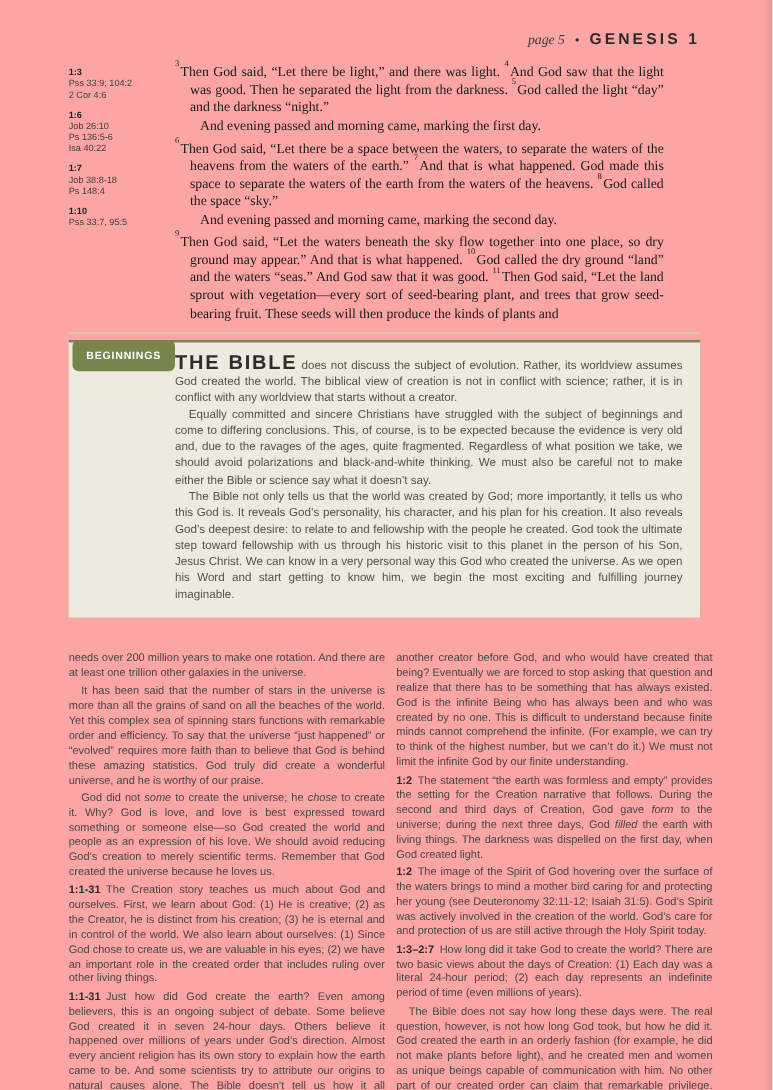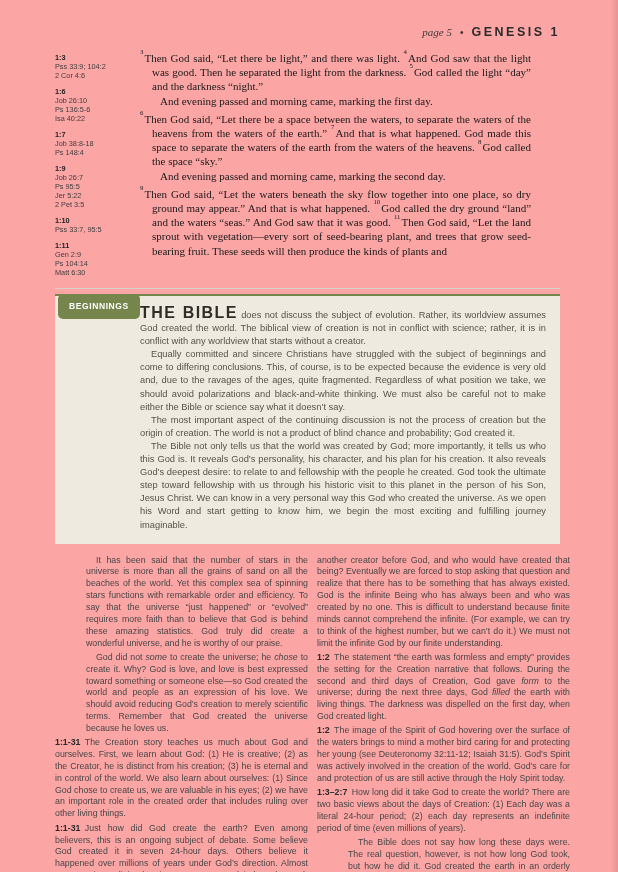--- a/index.html
+++ b/index.html
@@ -22,38 +22,38 @@
   .xref-col { flex:none; width:85px; font-family:"Liberation Sans", sans-serif;
     font-size:7.3px; line-height:9px; color:#3d3d3d; padding-top:2px; }
   .xref-group { margin-bottom:7px; }
   .xref-verse { font-weight:bold; color:#222; }
   .scripture-col { flex:1; font-size:11px; line-height:14.2px; color:#191919; text-align:justify; }
   .verse-group { margin-bottom:4px; }
   .verse-text { padding-left:12px; text-indent:-12px; }
   .vnum { font-size:0.62em; line-height:0; position:relative; top:-0.45em; margin-right:1px; }
   .refrain { padding-left:20px; text-align:left; }
   
-  .callout { margin:4px 58px 0 55px; position:relative; }
+  .callout { margin:4px 58px 16px 55px; position:relative; }
   .callout-rule { height:1px; background:#d3d1c9; margin-bottom:5px; }
   .callout-box { position:relative; background:var(--callout-bg,#eeeadf); border-top:2px solid var(--accent,#75854b);
     padding:10px 14px 12px 85px; }
   .badge { position:absolute; left:3px; top:-2px; background:var(--accent,#75854b); color:#fff;
     font-family:"Liberation Sans", sans-serif; font-weight:bold; font-size:8.5px; letter-spacing:0.6px;
     padding:7px 11px 8px; border-radius:5px; }
   .callout-body { font-family:"Liberation Sans", sans-serif; font-size:9.3px; line-height:13.1px;
     color:#55524b; text-align:justify; }
   .co-p { margin:0; }
   .co-p.indent { text-indent:11px; }
   .co-lead { font-weight:bold; letter-spacing:1.4px; font-size:16px; color:#2f2d28; }
   
   .notes { display:flex; gap:9px; padding:11px 48px 0 55px;
     font-family:"Liberation Sans", sans-serif; font-size:8.8px; line-height:11.85px; color:#464646; }
   .notes-col { flex:1; min-width:0; text-align:justify; }
   .note-p { margin:0 0 2.5px 0; }
-  .note-p.indent { text-indent:10px;margin-left:31px; }
+  .note-p.indent { text-indent:10px; }
   .note-ref { font-weight:bold; color:#2b2b2b; }
 </style>
 </head>
 <body>
 
 <div class="page">
   <div class="header">
     <span class="page-num">page 5</span><span class="header-bullet">•</span><span class="book-title">GENESIS 1</span>
   </div>
 
@@ -69,35 +69,22 @@
           <div class="xref-line">Job 26:10</div>
           <div class="xref-line">Ps 136:5-6</div>
           <div class="xref-line">Isa 40:22</div>
         </div>
         <div class="xref-group">
           <div class="xref-verse">1:7</div>
           <div class="xref-line">Job 38:8-18</div>
           <div class="xref-line">Ps 148:4</div>
         </div>
         <div class="xref-group">
-          <div class="xref-verse">1:9</div>
-          <div class="xref-line">Job 26:7</div>
-          <div class="xref-line">Ps 95:5</div>
-          <div class="xref-line">Jer 5:22</div>
-          <div class="xref-line">2 Pet 3:5</div>
-        </div>
-        <div class="xref-group">
           <div class="xref-verse">1:10</div>
           <div class="xref-line">Pss 33:7, 95:5</div>
-        </div>
-        <div class="xref-group">
-          <div class="xref-verse">1:11</div>
-          <div class="xref-line">Gen 2:9</div>
-          <div class="xref-line">Ps 104:14</div>
-          <div class="xref-line">Matt 6:30</div>
         </div>
       </div>
     <div class="scripture-col" id="scripture">
         <div class="verse-group">
           <div class="verse-text"><sup class="vnum">3</sup><span class="vrun">Then God said, “Let there be light,” and there was light. </span><sup class="vnum">4</sup><span class="vrun">And God saw that the light was good. Then he separated the light from the darkness. </span><sup class="vnum">5</sup><span class="vrun">God called the light “day” and the darkness “night.”</span></div>
           <div class="refrain">And evening passed and morning came, marking the first day.</div>
         </div>
         <div class="verse-group">
           <div class="verse-text"><sup class="vnum">6</sup><span class="vrun">Then God said, “Let there be a space between the waters, to separate the waters of the heavens from the waters of the earth.” </span><sup class="vnum">7</sup><span class="vrun">And that is what happened. God made this space to separate the waters of the earth from the waters of the heavens. </span><sup class="vnum">8</sup><span class="vrun">God called the space “sky.”</span></div>
           <div class="refrain">And evening passed and morning came, marking the second day.</div>
@@ -108,28 +95,28 @@
       </div>
   </div>
 
   <div class="callout">
     <div class="callout-rule"></div>
     <div class="callout-box">
       <div class="badge">BEGINNINGS</div>
       <div class="callout-body" id="callout-body">
           <p class="co-p"><span class="co-lead">THE BIBLE</span> does not discuss the subject of evolution. Rather, its worldview assumes God created the world. The biblical view of creation is not in conflict with science; rather, it is in conflict with any worldview that starts without a creator.</p>
           <p class="co-p indent">Equally committed and sincere Christians have struggled with the subject of beginnings and come to differing conclusions. This, of course, is to be expected because the evidence is very old and, due to the ravages of the ages, quite fragmented. Regardless of what position we take, we should avoid polarizations and black-and-white thinking. We must also be careful not to make either the Bible or science say what it doesn’t say.</p>
-          <p class="co-p indent">The most important aspect of the continuing discussion is not the process of creation but the origin of creation. The world is not a product of blind chance and probability; God created it.</p>
           <p class="co-p indent">The Bible not only tells us that the world was created by God; more importantly, it tells us who this God is. It reveals God’s personality, his character, and his plan for his creation. It also reveals God’s deepest desire: to relate to and fellowship with the people he created. God took the ultimate step toward fellowship with us through his historic visit to this planet in the person of his Son, Jesus Christ. We can know in a very personal way this God who created the universe. As we open his Word and start getting to know him, we begin the most exciting and fulfilling journey imaginable.</p>
         </div>
     </div>
   </div>
 
   <div class="notes">
     <div class="notes-col" id="notes-left">
+        <p class="note-p">needs over 200 million years to make one rotation. And there are at least one trillion other galaxies in the universe.</p>
         <p class="note-p indent">It has been said that the number of stars in the universe is more than all the grains of sand on all the beaches of the world. Yet this complex sea of spinning stars functions with remarkable order and efficiency. To say that the universe “just happened” or “evolved” requires more faith than to believe that God is behind these amazing statistics. God truly did create a wonderful universe, and he is worthy of our praise.</p>
         <p class="note-p indent">God did not <i>some</i> to create the universe; he <i>chose</i> to create it. Why? God is love, and love is best expressed toward something or someone else—so God created the world and people as an expression of his love. We should avoid reducing God’s creation to merely scientific terms. Remember that God created the universe because he loves us.</p>
         <p class="note-p"><span class="note-ref">1:1-31</span> The Creation story teaches us much about God and ourselves. First, we learn about God: (1) He is creative; (2) as the Creator, he is distinct from his creation; (3) he is eternal and in control of the world. We also learn about ourselves: (1) Since God chose to create us, we are valuable in his eyes; (2) we have an important role in the created order that includes ruling over other living things.</p>
         <p class="note-p"><span class="note-ref">1:1-31</span> Just how did God create the earth? Even among believers, this is an ongoing subject of debate. Some believe God created it in seven 24-hour days. Others believe it happened over millions of years under God’s direction. Almost every ancient religion has its own story to explain how the earth came to be. And some scientists try to attribute our origins to natural causes alone. The Bible doesn’t tell us how it all happened, but it does show us one supreme God creating the earth out of his great love and giving all people a special place in it. We may never know all the answers to how God created the earth, but we know from Scripture that God did create it. That fact alone gives worth and dignity to each of us.</p>
       </div>
     <div class="notes-col" id="notes-right">
         <p class="note-p">another creator before God, and who would have created that being? Eventually we are forced to stop asking that question and realize that there has to be something that has always existed. God is the infinite Being who has always been and who was created by no one. This is difficult to understand because finite minds cannot comprehend the infinite. (For example, we can try to think of the highest number, but we can’t do it.) We must not limit the infinite God by our finite understanding.</p>
         <p class="note-p"><span class="note-ref">1:2</span> The statement “the earth was formless and empty” provides the setting for the Creation narrative that follows. During the second and third days of Creation, God gave <i>form</i> to the universe; during the next three days, God <i>filled</i> the earth with living things. The darkness was dispelled on the first day, when God created light.</p>
         <p class="note-p"><span class="note-ref">1:2</span> The image of the Spirit of God hovering over the surface of the waters brings to mind a mother bird caring for and protecting her young (see Deuteronomy 32:11-12; Isaiah 31:5). God’s Spirit was actively involved in the creation of the world. God’s care for and protection of us are still active through the Holy Spirit today.</p>
         <p class="note-p"><span class="note-ref">1:3–2:7</span> How long did it take God to create the world? There are two basic views about the days of Creation: (1) Each day was a literal 24-hour period; (2) each day represents an indefinite period of time (even millions of years).</p>

